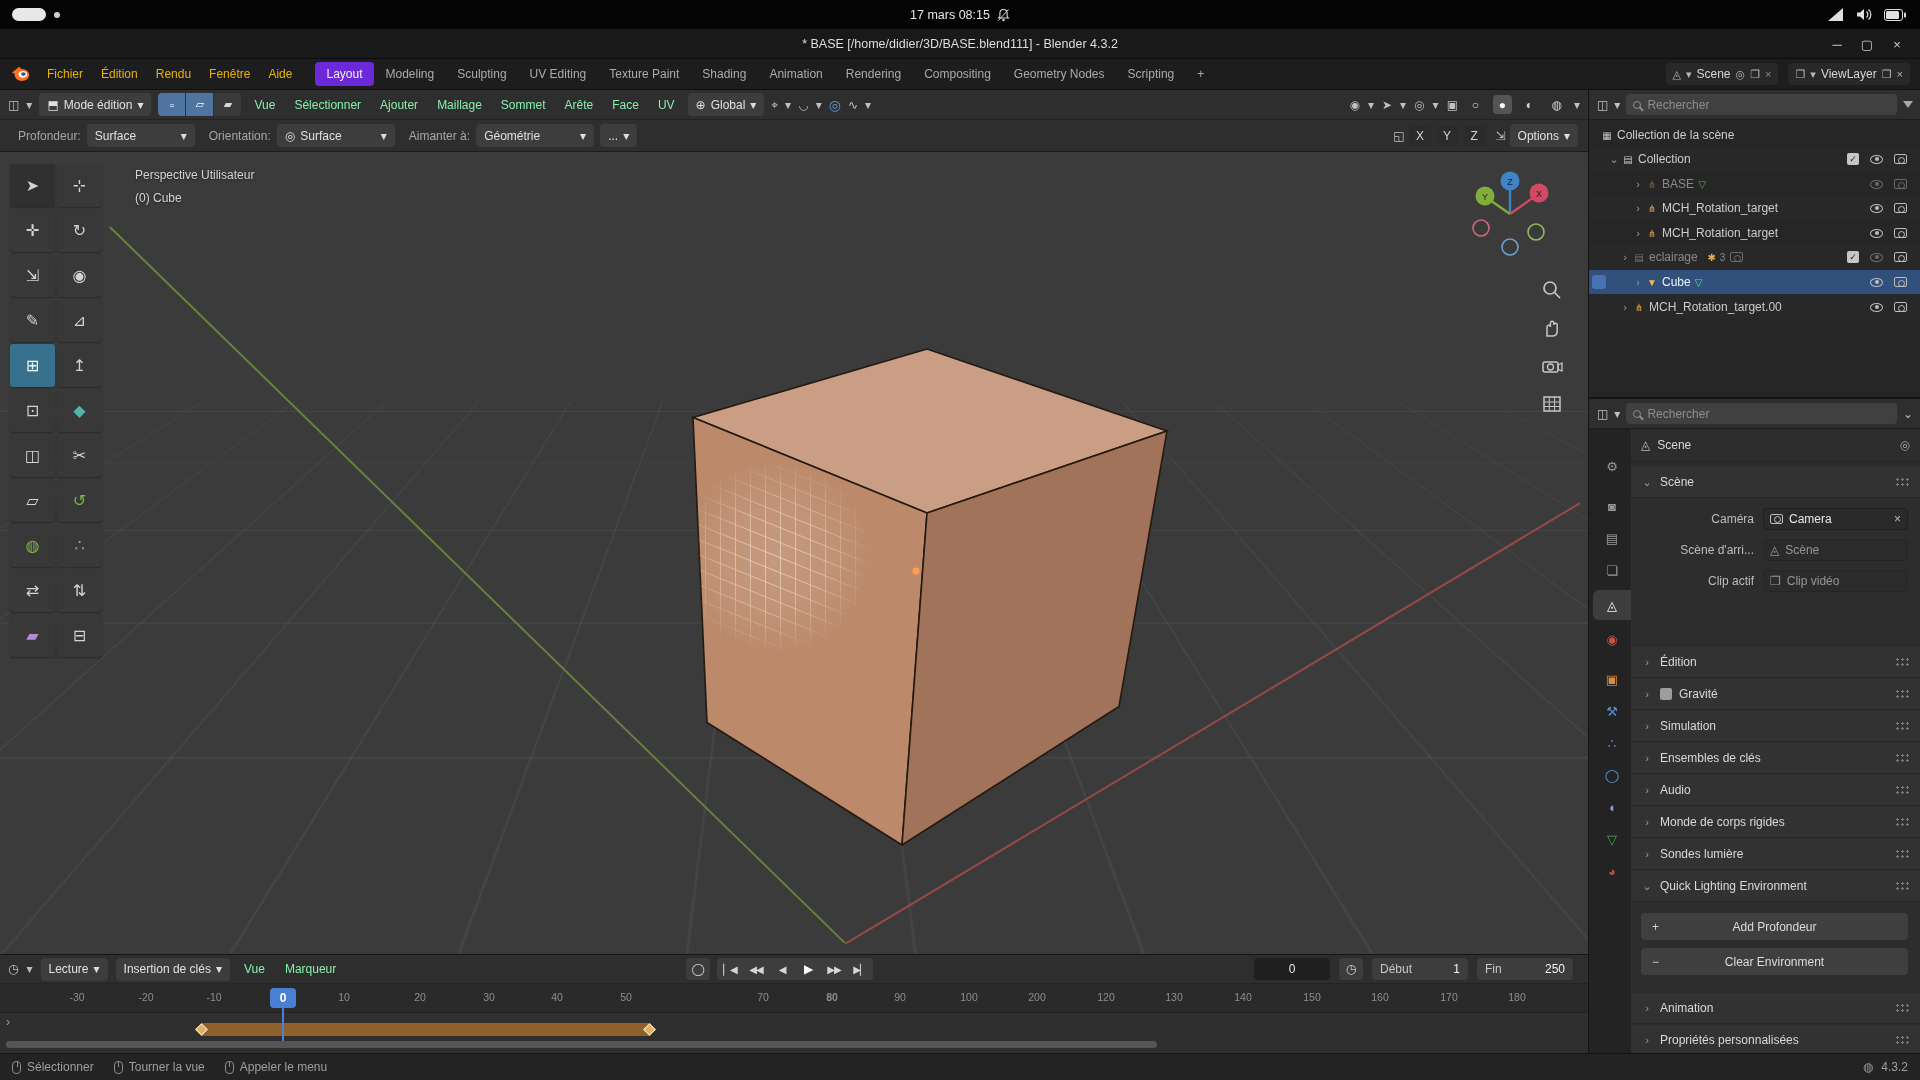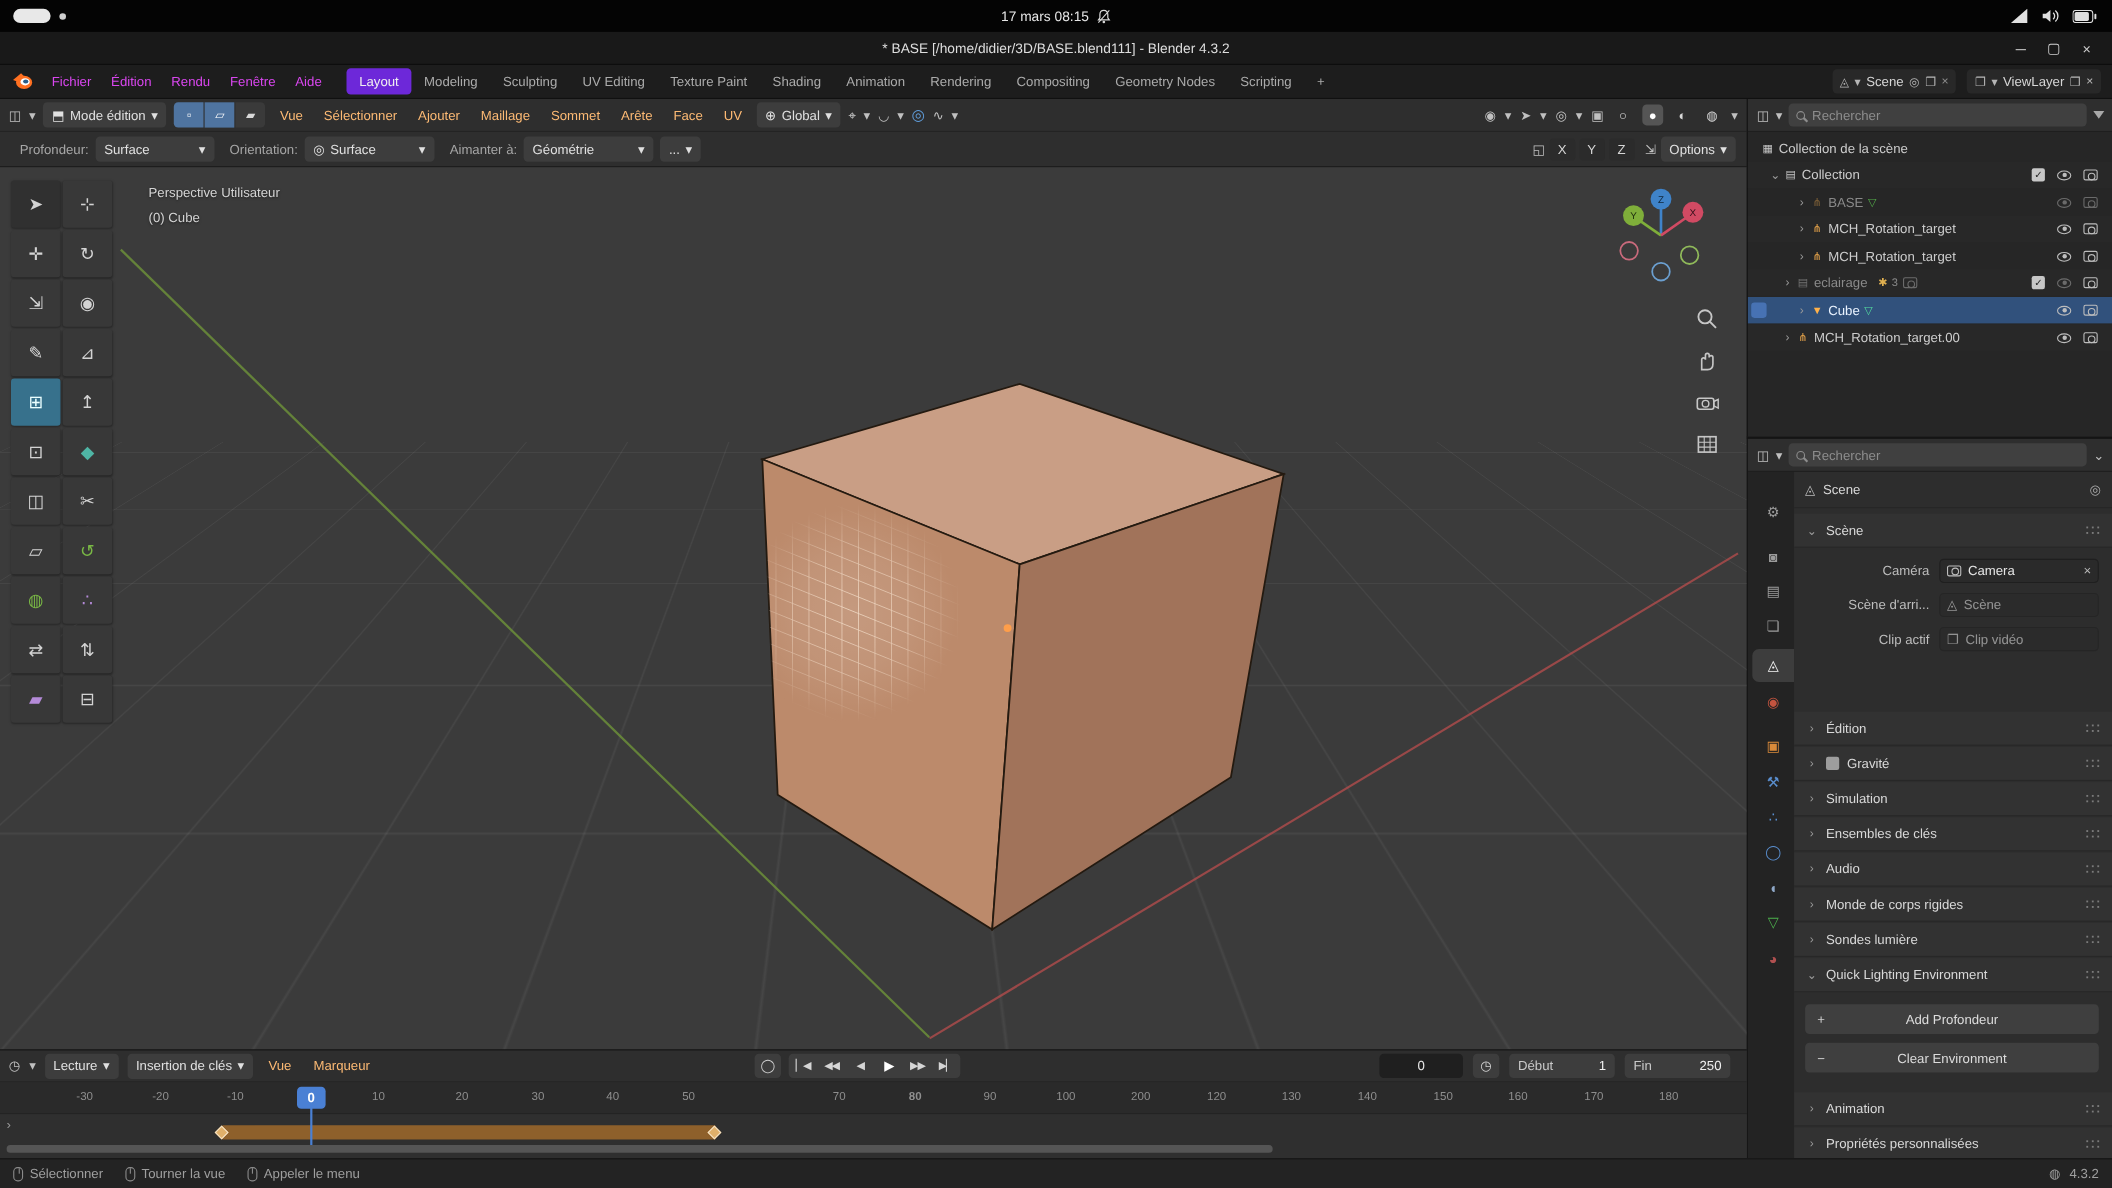--- a/index.html
+++ b/index.html
@@ -17,33 +17,33 @@
 
   
   .titlebar { position:absolute; left:0; top:29px; width:1920px; height:30px; background:#191919; border-bottom:1px solid #0c0c0c; }
   .wtitle { position:absolute; left:0; right:0; top:0; height:30px; display:flex; align-items:center; justify-content:center; color:#dedede; font-size:12.5px; }
   .wbtns { position:absolute; right:8px; top:0; height:30px; display:flex; align-items:center; }
   .wbtn { width:30px; height:30px; display:flex; align-items:center; justify-content:center; color:#cccccc; font-size:13px; }
 
   
   .menubar { position:absolute; left:0; top:59px; width:1920px; height:31px; background:#1d1d1d; border-bottom:1px solid #101010; display:flex; align-items:center; padding:0 10px; }
   .blogo { width:22px; height:22px; margin-right:6px; }
-  .mitem { padding:0 9px; height:24px; display:flex; align-items:center; color:#d946ef; border-radius:4px; }
+  .mitem { padding:0 9px; height:24px; display:flex; align-items:center; color:#eab308; border-radius:4px; }
   .tabs { display:flex; align-items:center; margin-left:14px; gap:1px; }
   .tab { padding:0 11px; height:24px; display:flex; align-items:center; color:#ababab; border-radius:4px; }
   .tab.active { background:#6d28d9; color:#f0f0f0; }
   .mb-right { margin-left:auto; display:flex; align-items:center; gap:10px; }
   .idwidget { display:flex; align-items:center; gap:5px; background:#282828; border-radius:4px; height:22px; padding:0 7px; color:#d6d6d6; }
   .idwidget .dim { color:#8a8a8a; }
   .micon { color:#b5b5b5; font-size:11px; }
 
   
   .vph { position:absolute; left:0; top:90px; width:1588px; height:30px; background:#2e2e2e; border-bottom:1px solid #232323; display:flex; align-items:center; padding:0 8px; gap:7px; }
   .widget { display:flex; align-items:center; gap:5px; background:#3d3d3d; border-radius:4px; height:23px; padding:0 8px; color:#e0e0e0; }
-  .hmenu { padding:0 6px; color:#fdba74; }
+  .hmenu { padding:0 6px; color:#86efac; }
   .modebtn { width:27px; height:23px; display:flex; align-items:center; justify-content:center; background:#3a3a3a; color:#d8d8d8; font-size:11px; }
   .modebtn.on { background:#4f74a0; color:#fff; }
   .mb1 { border-radius:4px 0 0 4px; } .mb3 { border-radius:0 4px 4px 0; }
   .hicon { color:#c0c0c0; font-size:12px; }
   .vph-right { margin-left:auto; display:flex; align-items:center; gap:8px; }
   .shadeball { width:19px; height:19px; display:flex; align-items:center; justify-content:center; border-radius:4px; color:#d8d8d8; font-size:12px; }
   .shadeball.on { background:#555; color:#fff; }
 
   .vps { position:absolute; left:0; top:120px; width:1588px; height:32px; background:#2e2e2e; border-bottom:1px solid #1c1c1c; display:flex; align-items:center; padding:0 10px; gap:6px; }
   .flabel { color:#a6a6a6; margin-left:8px; }

